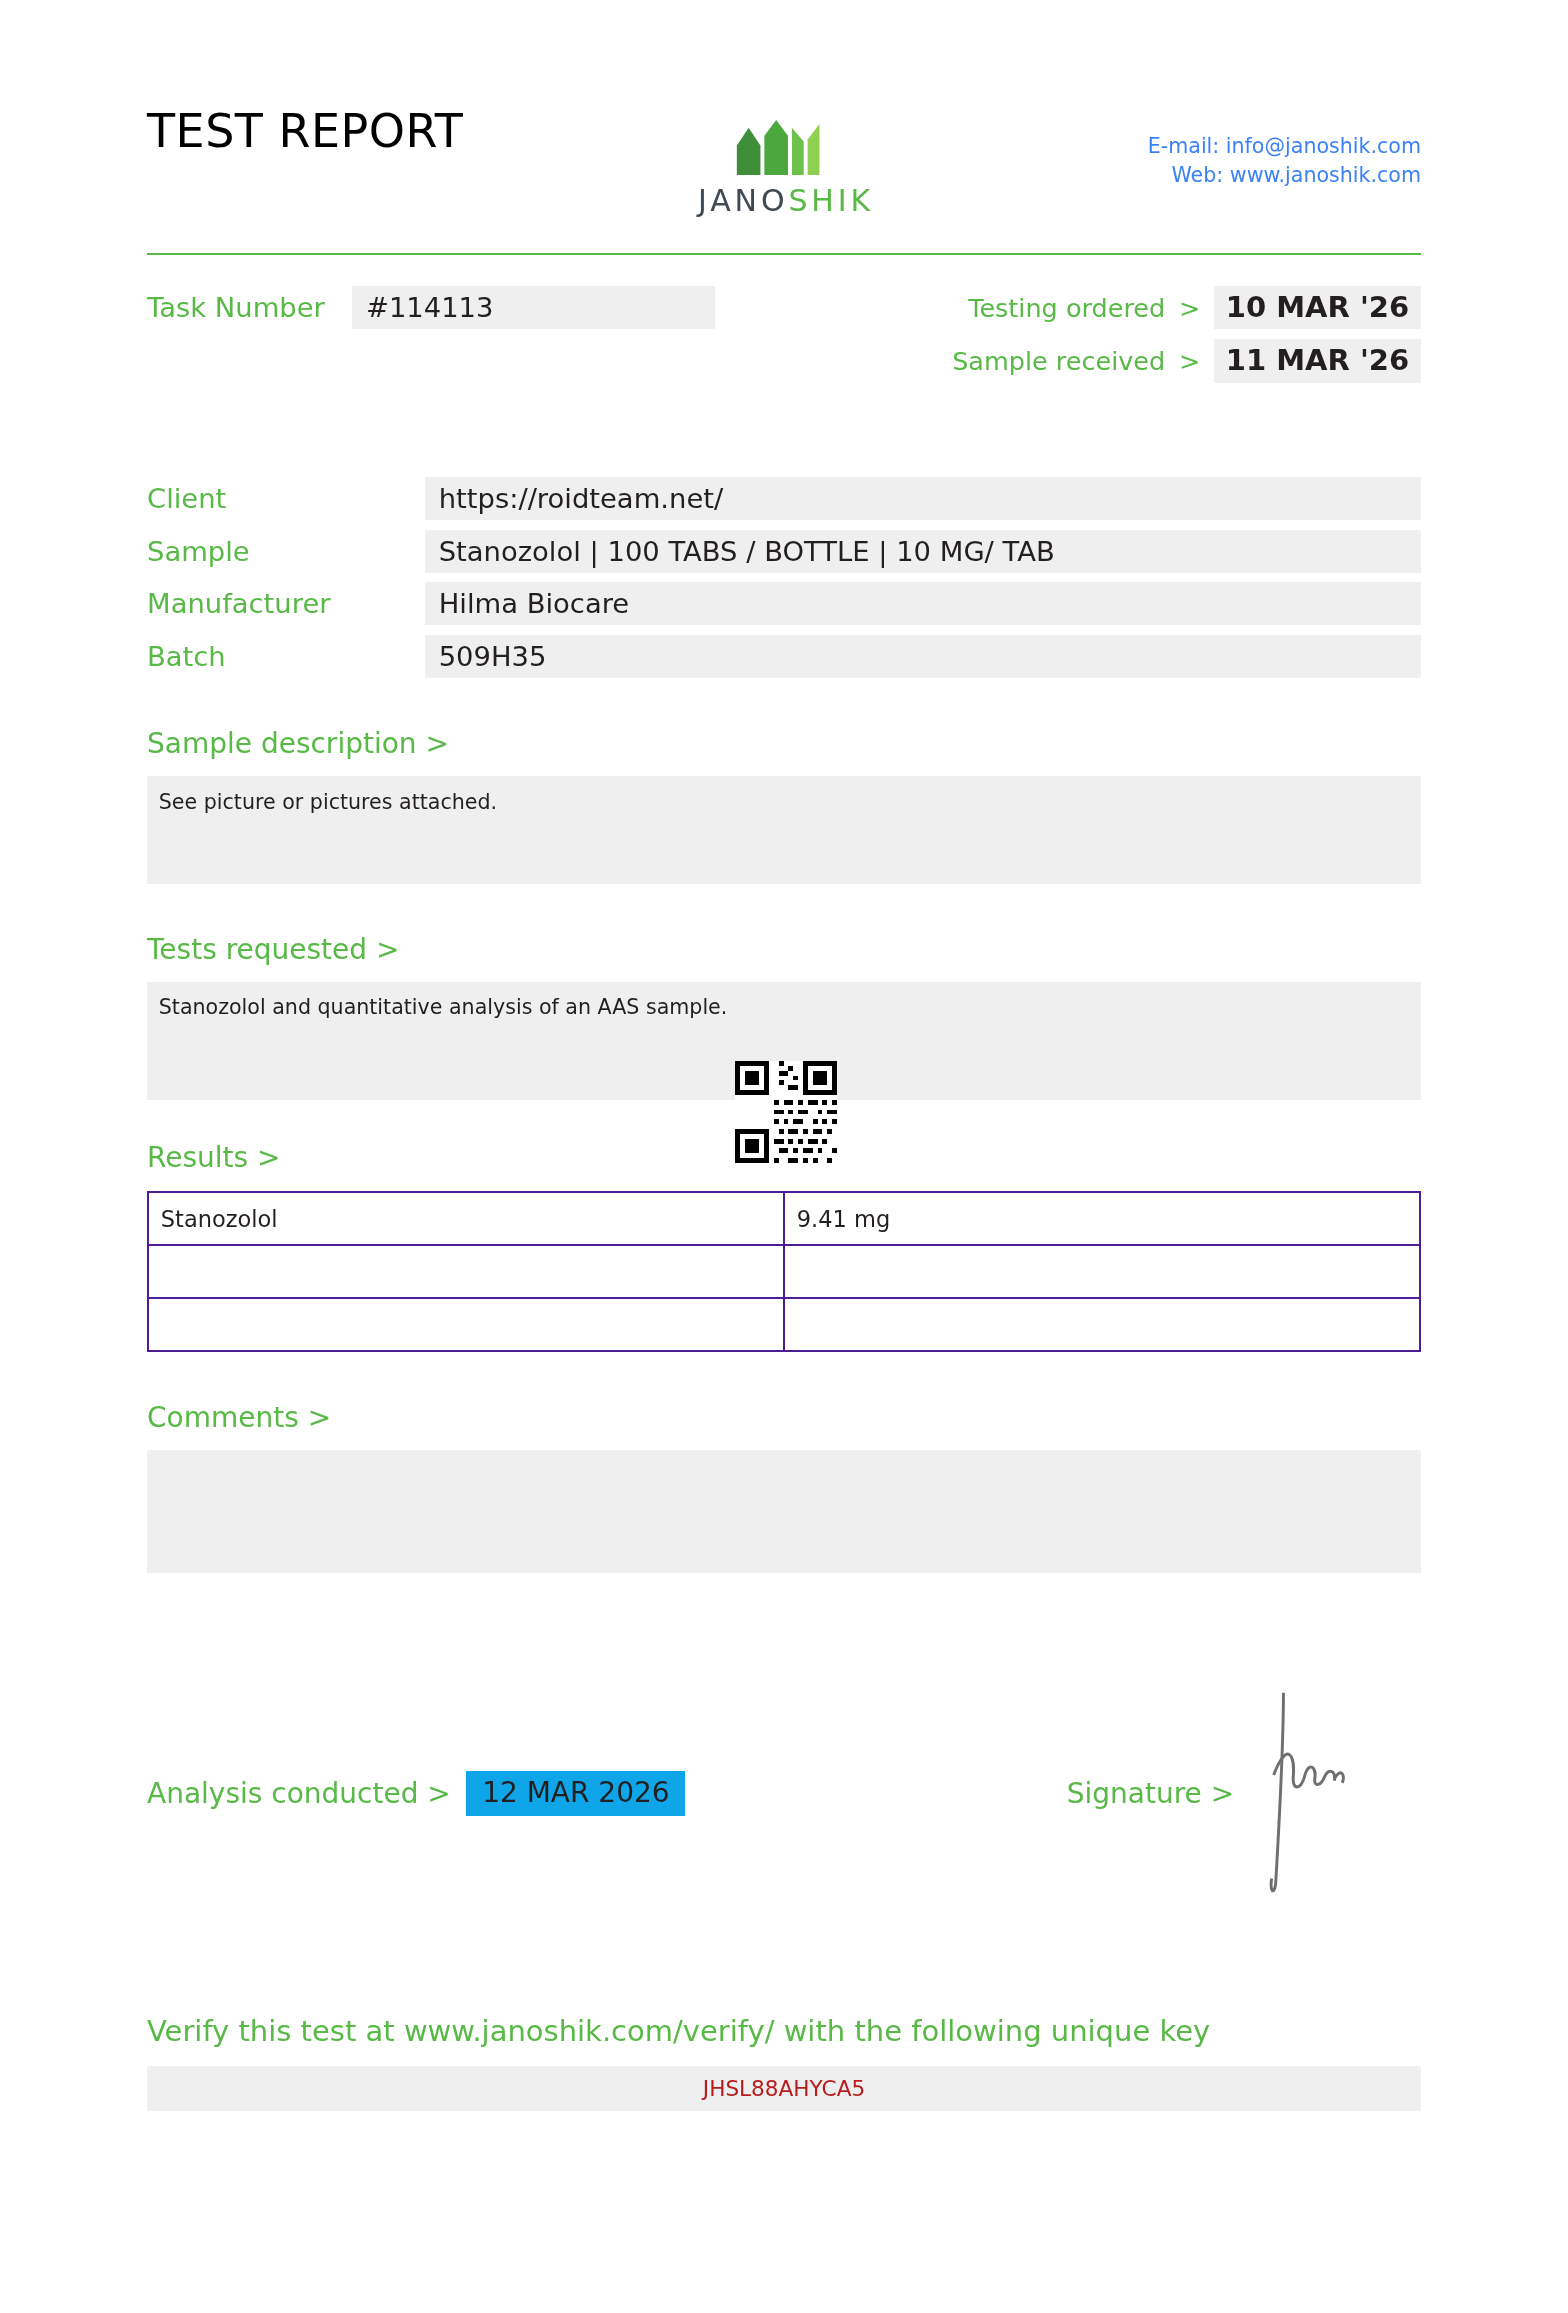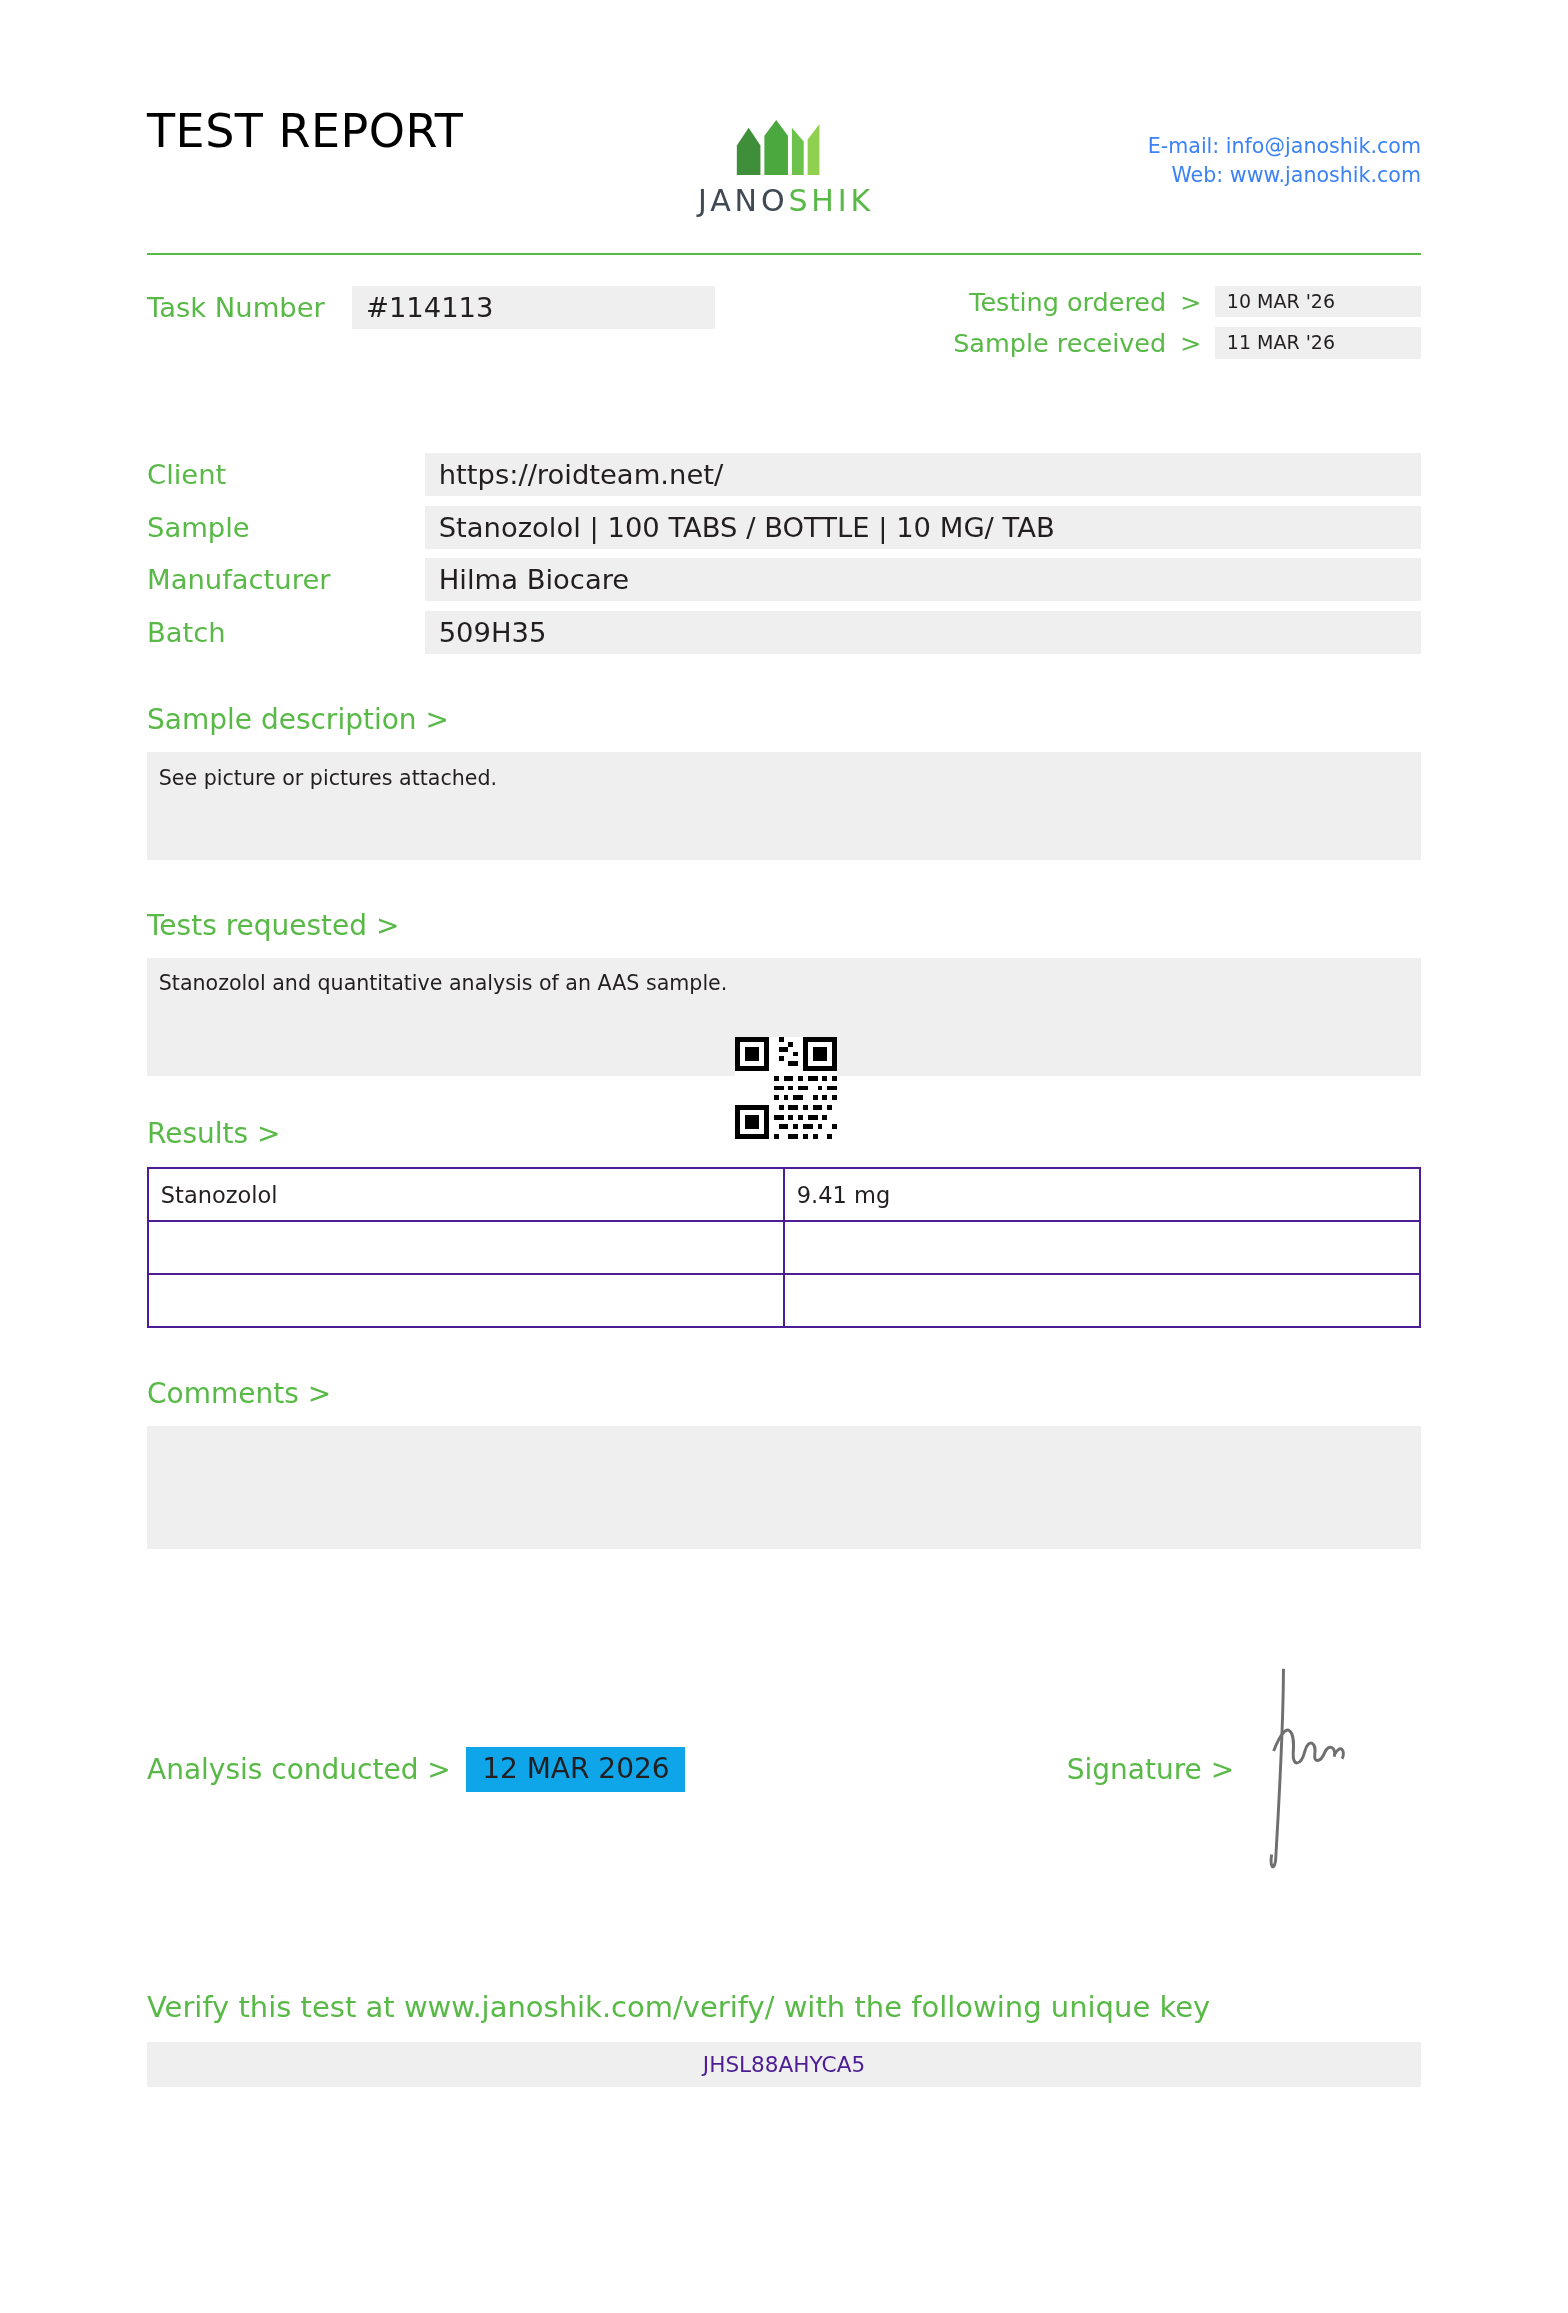--- a/index.html
+++ b/index.html
@@ -110,25 +110,26 @@
     margin-right: 13.7px;
     white-space: nowrap;
   }
   .date-arrow {
     color: #58b947;
     font-size: 25.5px;
     margin-right: 13.7px;
   }
   .date-value {
     background: #efefef;
-    font-size: 19px;
+    font-size: 29px;
     padding: 3.9px 11.8px 5.9px 11.8px;
     min-width: 206px;
     box-sizing: border-box;
     text-align: left;
+    font-weight: bold;
   }
 
   
   .info-table {
     margin-top: 84px;
   }
   .info-row {
     display: flex;
     align-items: stretch;
     margin-bottom: 9.8px;
@@ -236,21 +237,21 @@
     font-size: 29px;
     text-align: left;
   }
   .key-box {
     background: #efefef;
     margin-top: 17.6px;
     height: 45px;
     line-height: 45px;
     text-align: center;
     font-size: 21.6px;
-    color: #4c1d95;
+    color: #b91c1c;
   }
 </style>
 </head>
 <body>
 
 <div class="page">
 
   <div class="header">
     <div class="report-title">TEST REPORT</div>
 

